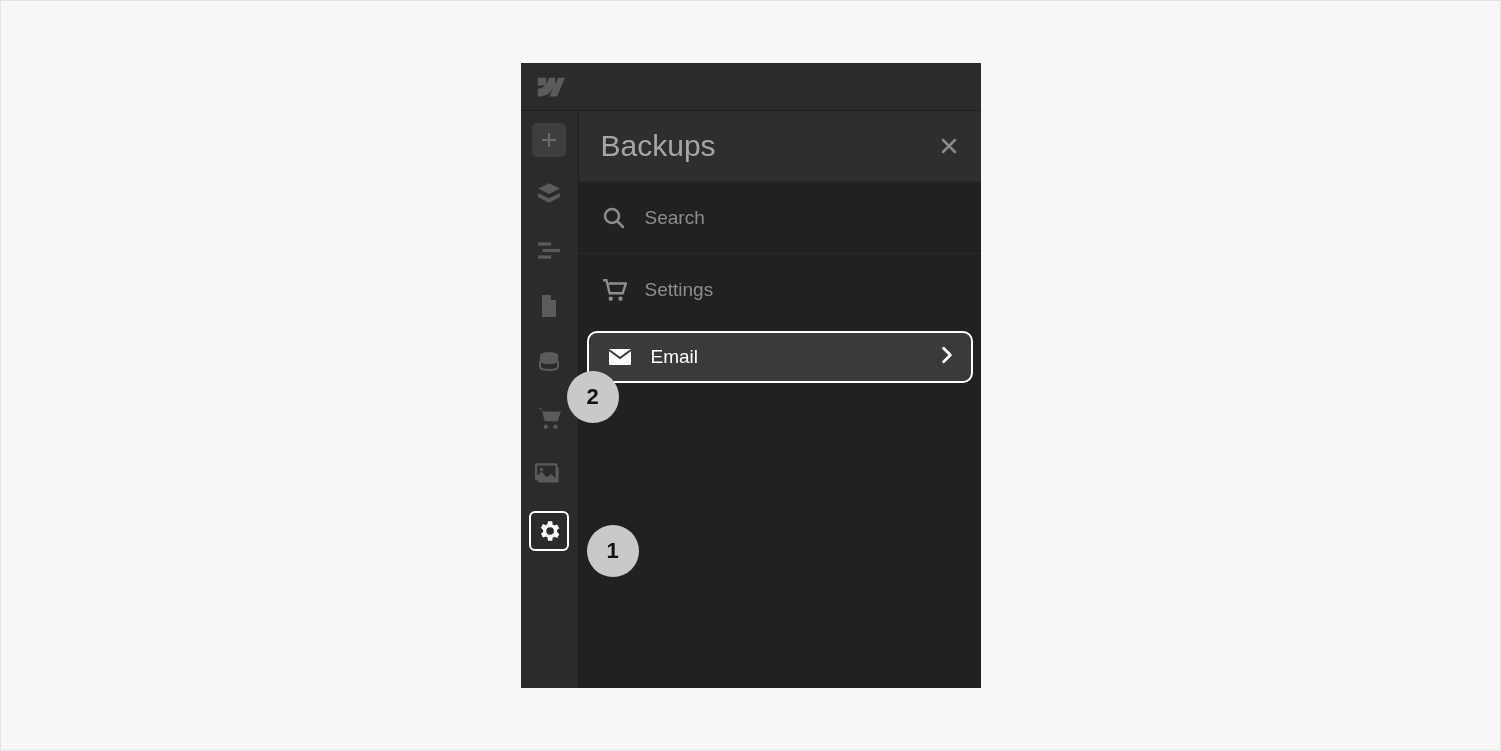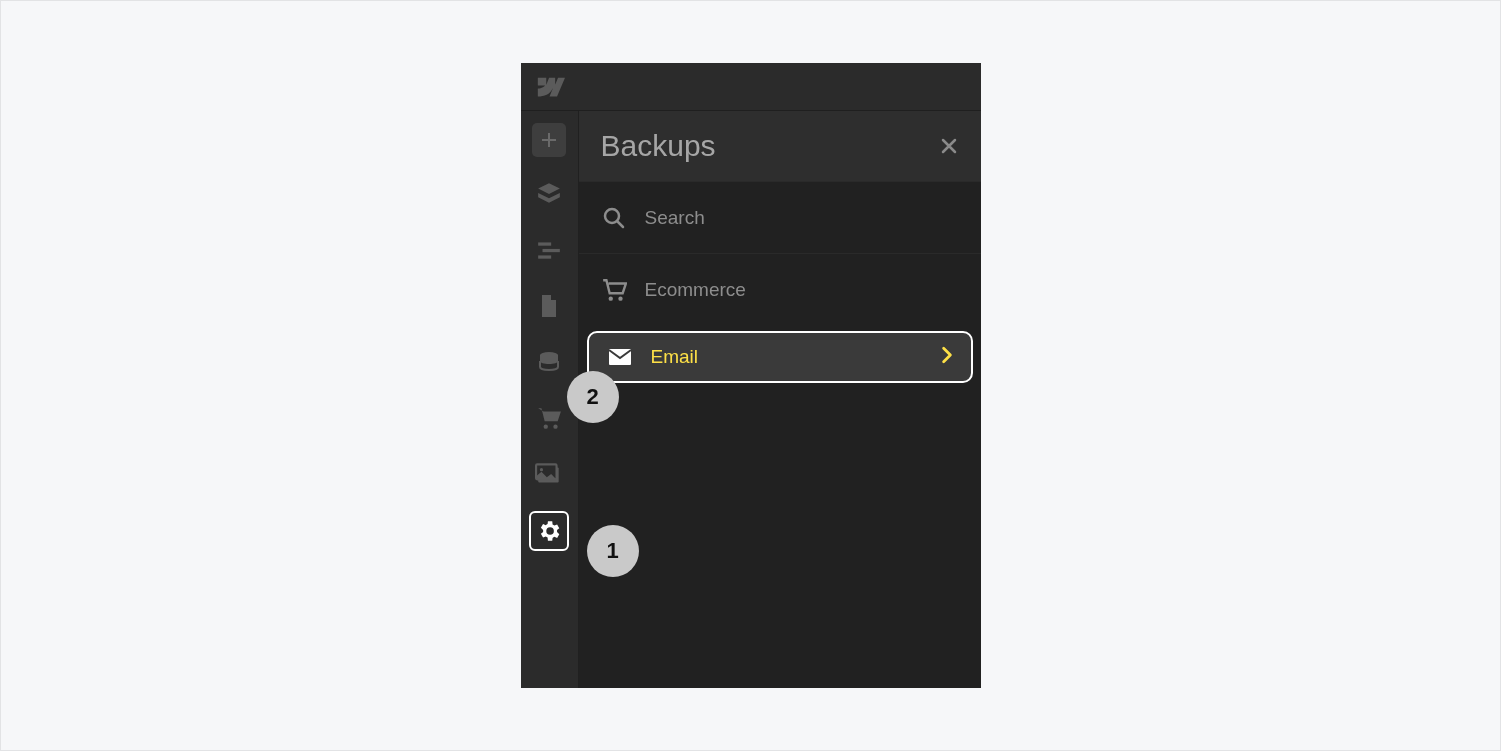--- a/index.html
+++ b/index.html
@@ -118,21 +118,21 @@
     display:flex;
     align-items:center;
     justify-content:center;
     color:#8d8d8d;
   }
   .panel-item.selected {
     margin: 6px 8px;
     border: 2px solid #fff;
     border-radius: 10px;
     background: #3a3a3a;
-    color: #fde047;
+    color: #ffffff;
     height: 52px;
     padding: 0 18px;
   }
   .panel-item.selected .item-icon { color:#fff; }
   .panel-item .chevron {
     margin-left: auto;
   }
 
   .step-badge {
     position: absolute;
@@ -239,21 +239,21 @@
           <span>Search</span>
         </div>
         <div class="panel-item">
           <span class="item-icon">
             <svg width="26" height="24" viewBox="0 0 24 22" fill="currentColor">
                 <path d="M2 2h3l3 12h12l3-9H7" fill="none" stroke="currentColor" stroke-width="2.2"></path>
                 <circle cx="9" cy="19" r="2"></circle>
                 <circle cx="18" cy="19" r="2"></circle>
               </svg>
           </span>
-          <span>Ecommerce</span>
+          <span>Settings</span>
         </div>
         <div class="panel-item selected">
           <span class="item-icon">
             <svg width="24" height="18" viewBox="0 0 24 18" fill="currentColor">
                 <rect x="1" y="1" width="22" height="16" rx="1"></rect>
                 <path d="M1 2l11 8L23 2" fill="none" stroke="#3a3a3a" stroke-width="2"></path>
               </svg>
           </span>
           <span>Email</span>
           <span class="chevron">

